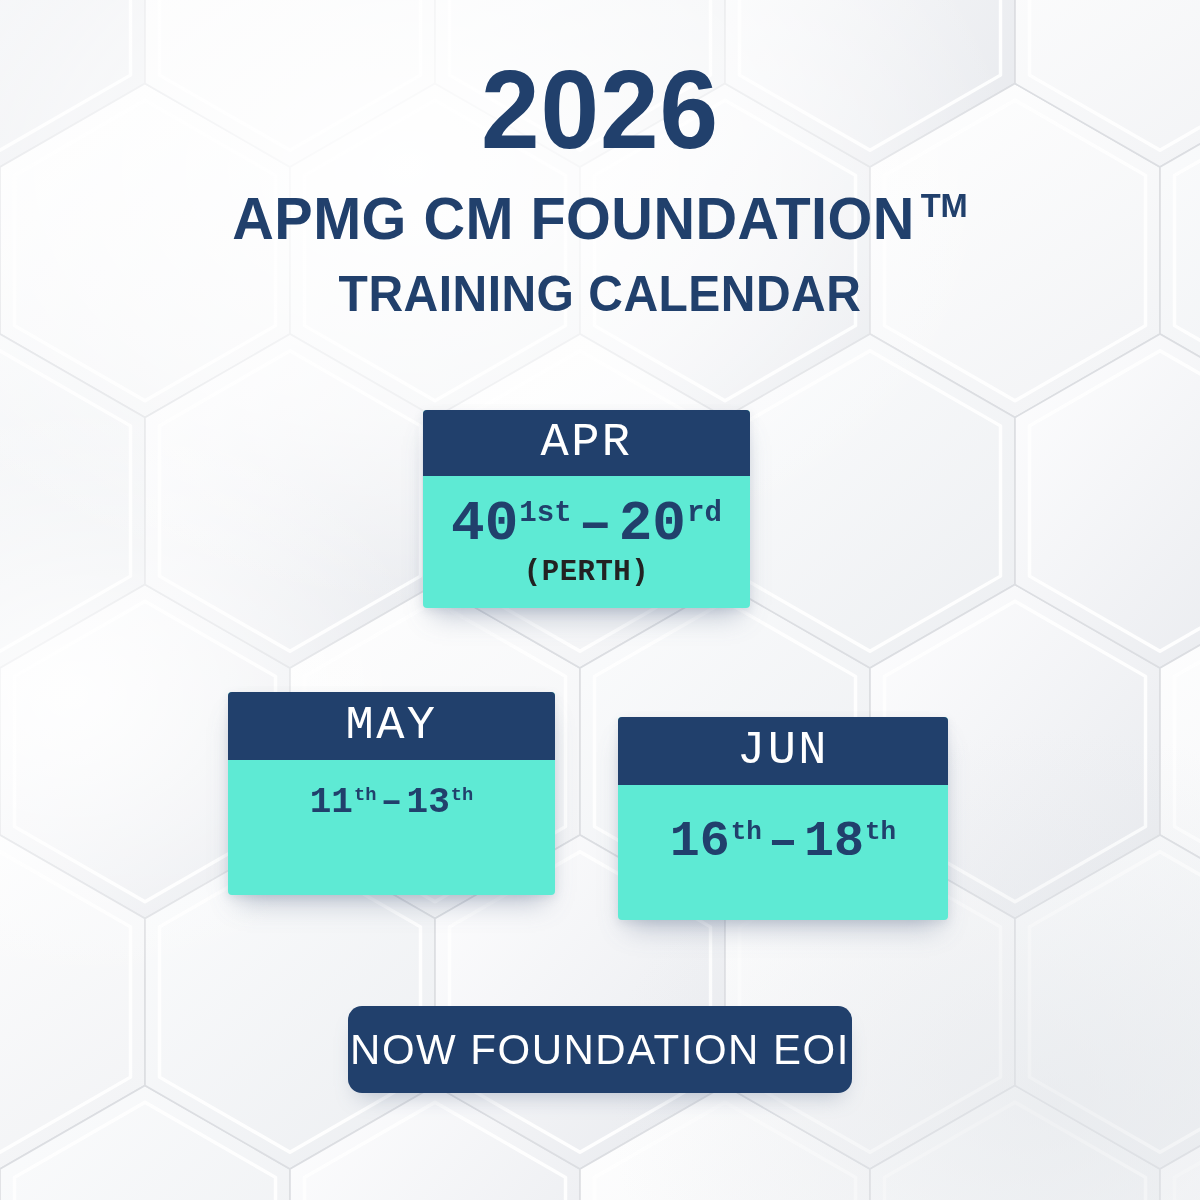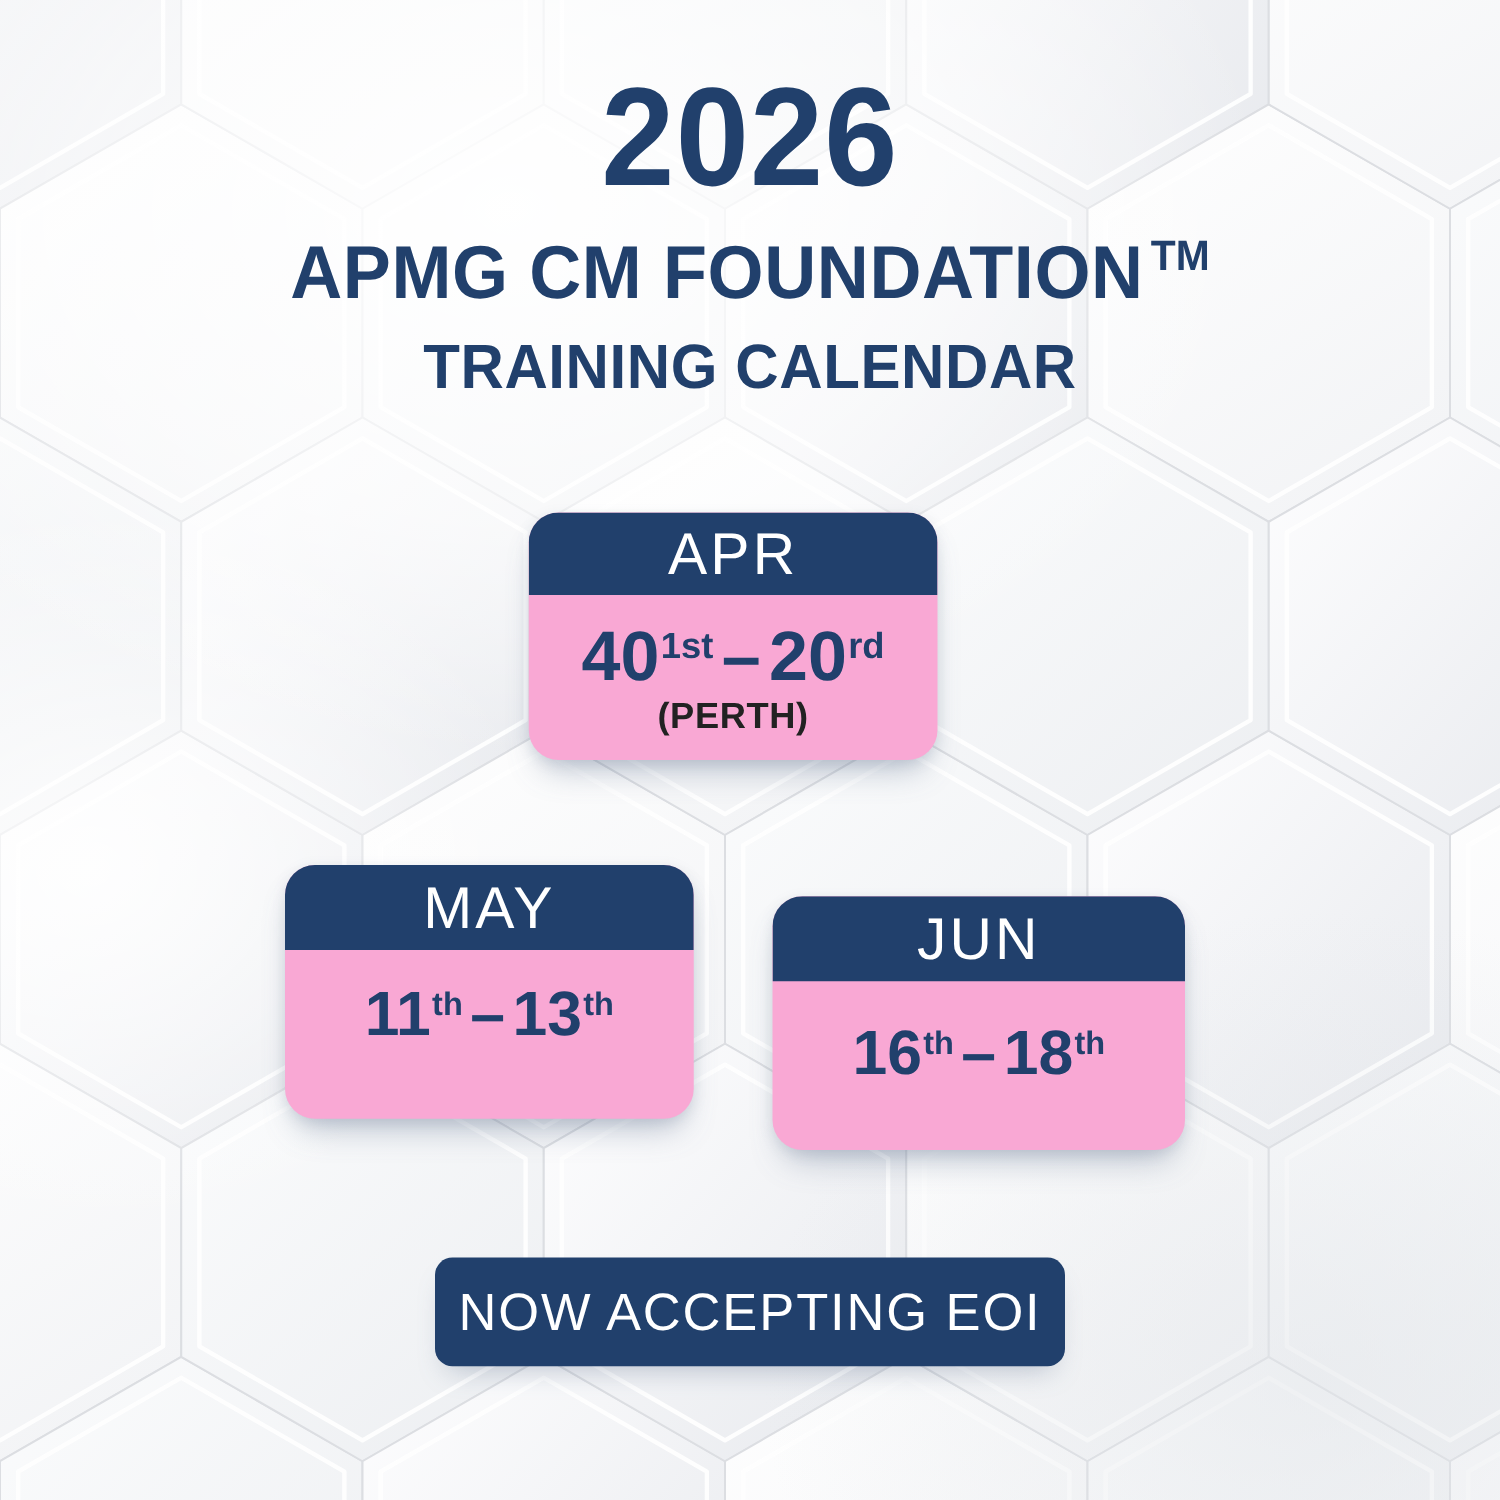--- a/index.html
+++ b/index.html
@@ -71,25 +71,26 @@
     font-weight:bold;
     letter-spacing:.5px;
     color:#21406c;
     line-height:1;
     transform:scaleX(.96);
   }
 
   
   .card {
     position:absolute;
-    background:#f9a8d4;
-    border-radius:24px;
+    background:#5eead4;
+    border-radius:4px;
     overflow:hidden;
     box-shadow:0 16px 26px -10px rgba(90,110,140,.42),
                0 3px 10px rgba(120,132,150,.16);
+    font-family:Liberation Mono, monospace;
   }
   .card-head {
     background:#21406c;
     color:#ffffff;
     text-align:center;
     font-size:46px;
     font-weight:400;
     letter-spacing:2.5px;
     line-height:1;
   }
@@ -117,21 +118,21 @@
 
   
   #card-apr { left:423px; top:410px; width:327px; height:198px; }
   #card-apr .card-head { height:66px; line-height:66px; font-size:47px; }
   #card-apr .date-range { margin-top:16px; font-size:56px; }
   #card-apr .venue { margin-top:0; font-size:29px; }
 
   
   #card-may { left:228px; top:692px; width:327px; height:203px; }
   #card-may .card-head { height:68px; line-height:68px; font-size:47px; }
-  #card-may .date-range { margin-top:22px; font-size:50px; }
+  #card-may .date-range { margin-top:22px; font-size:36px; }
 
   
   #card-jun { left:618px; top:717px; width:330px; height:203px; }
   #card-jun .card-head { height:68px; line-height:68px; font-size:47px; }
   #card-jun .date-range { margin-top:28px; font-size:50px; }
 
   
   #cta-button {
     position:absolute;
     left:348px; top:1006px;
@@ -321,16 +322,16 @@
   <div class="card" id="card-jun">
     <div class="card-head">JUN</div>
     <div class="card-body">
       <div class="date-range">
         <span>16</span><sup>th</sup><span class="dash">–</span><span>18</span><sup>th</sup>
       </div>
       <div class="venue"></div>
     </div>
   </div>
 
-  <button id="cta-button">NOW ACCEPTING EOI</button>
+  <button id="cta-button">NOW FOUNDATION EOI</button>
 
 
 </div>
 
 </body></html>

